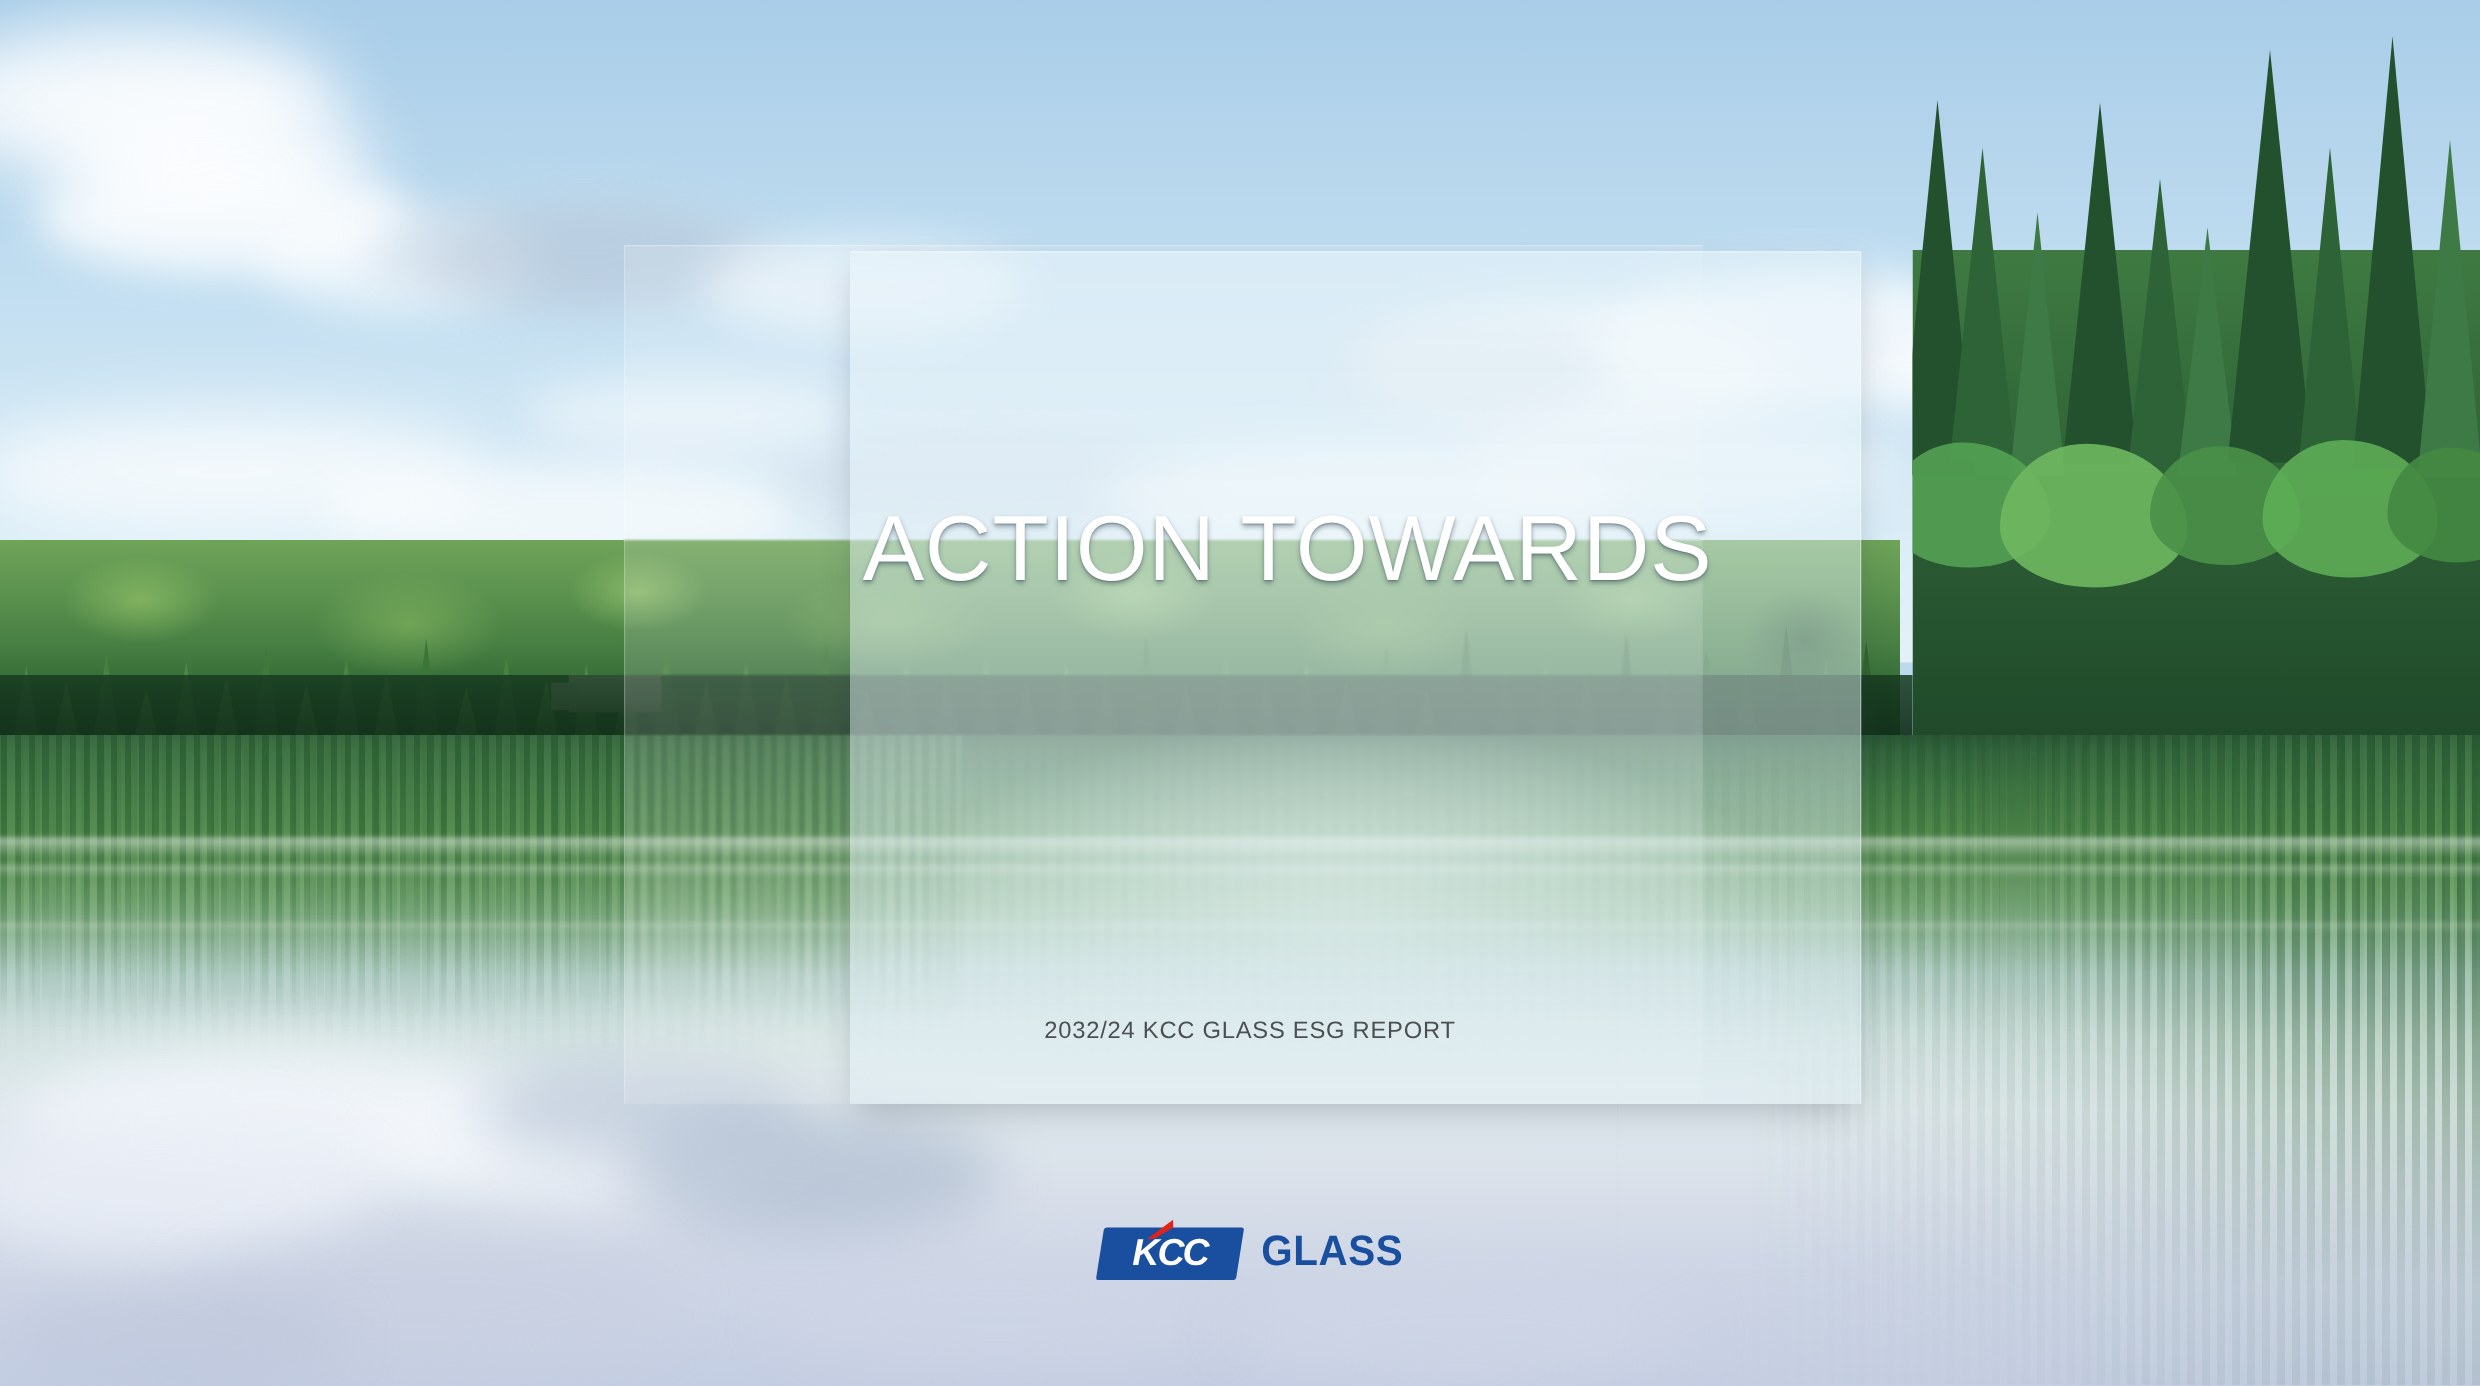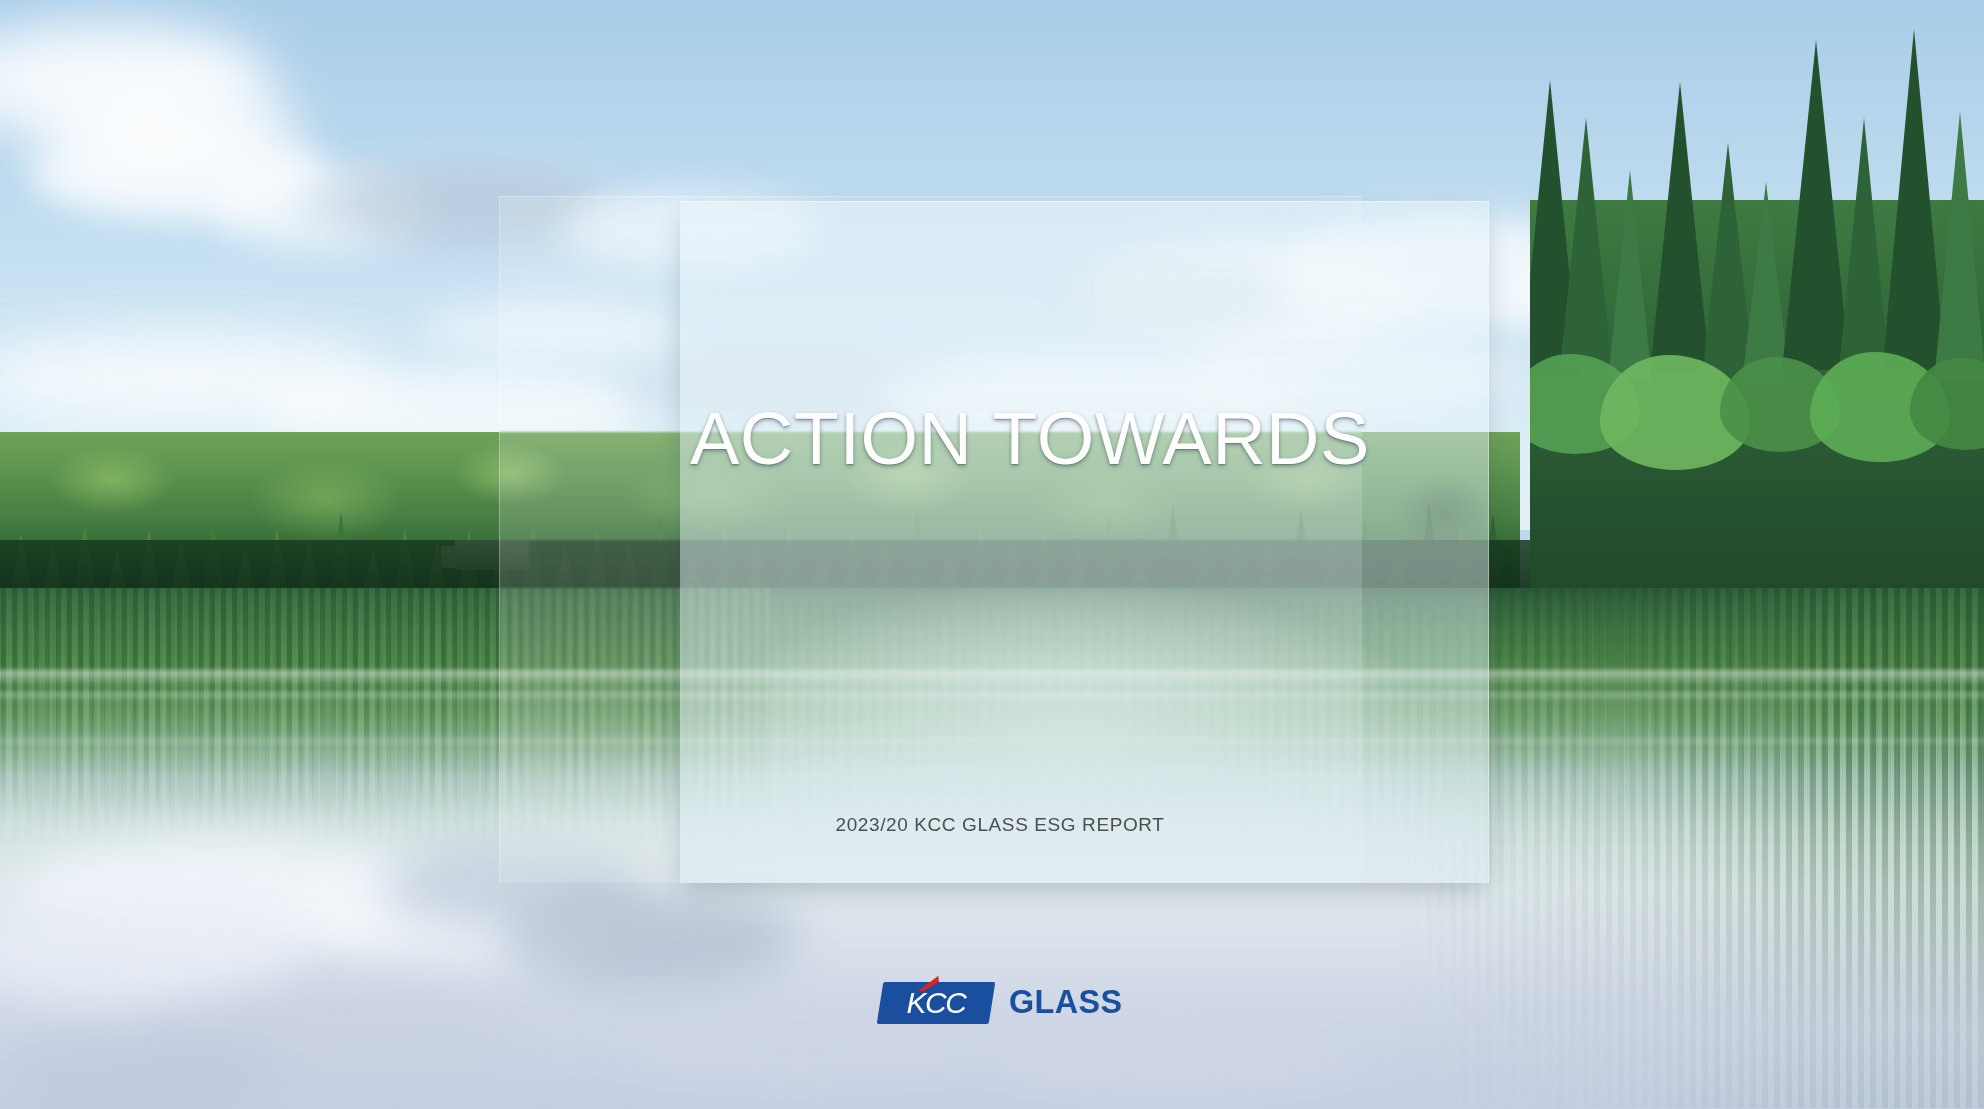--- a/index.html
+++ b/index.html
@@ -323,21 +323,21 @@
   }
   .logo-kcc {
     position: absolute;
     left: 0; top: 4px;
     width: 112px;
     height: 42px;
     display: flex;
     align-items: center;
     justify-content: center;
     font-family: "Liberation Sans", sans-serif;
-    font-weight: 400;
+    font-weight: 700;
     font-style: italic;
     font-size: 30px;
     letter-spacing: -1.5px;
     color: #ffffff;
     padding-right: 2px;
   }
   .logo-flag {
     position: absolute;
     left: 33px;
     top: -2px;
@@ -479,21 +479,21 @@
     <div class="cloudrefl" style="left:1330px; top:455px; width:340px; height:95px;  background:#c9d1e2; opacity:.38;"></div>
   </div>
 
   <div class="panel-outer"></div>
   <div class="panel-inner"></div>
 
   <div class="title-block">
     <span class="title-line">ACTION TOWARDS</span>
   </div>
 
-  <div class="subtitle">2023/20 KCC GLASS ESG REPORT</div>
+  <div class="subtitle">2032/24 KCC GLASS ESG REPORT</div>
 
   <div class="logo">
     <div class="logo-mark">
       <div class="logo-box"></div>
       <div class="logo-kcc">KCC</div>
       <div class="logo-flag"></div>
     </div>
     <div class="logo-word">GLASS</div>
   </div>
 

